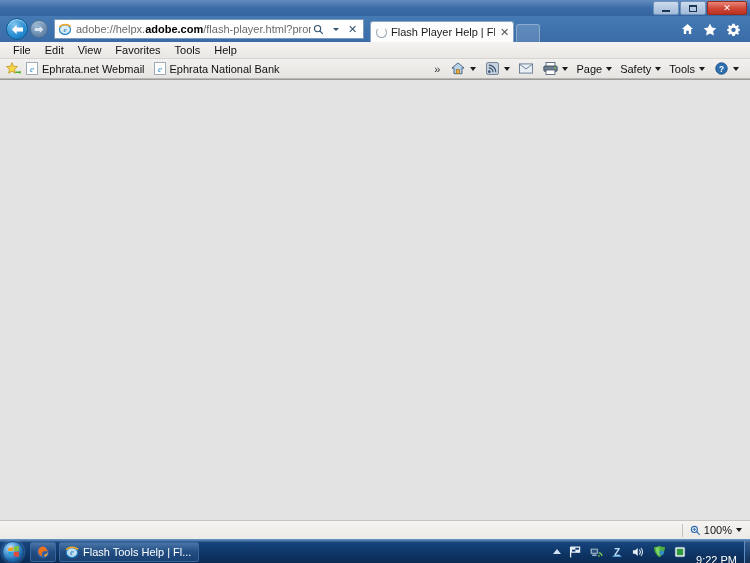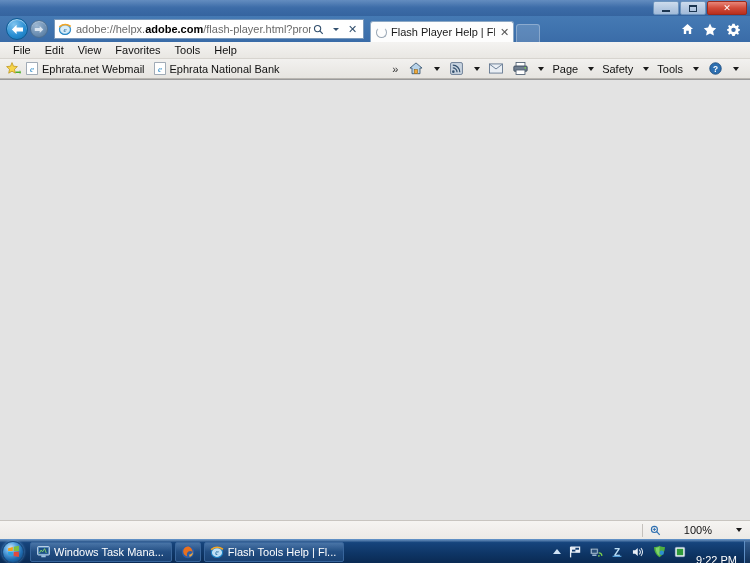--- a/index.html
+++ b/index.html
@@ -199,21 +199,21 @@
     letter-spacing: -.3px;
   }
 
   .cmdbar {
     margin-left: auto;
     display: flex; align-items: center; gap: 0;
     padding-right: 3px;
   }
   .chev { font-size: 11px; color: #333; padding: 0 7px 0 2px; letter-spacing: -1px; }
   .cmd-btn {
-    display: flex; align-items: center; gap: 9px;
+    display: flex; align-items: center; gap: 3px;
     padding: 1px 4px;
     font-size: 11px; color: #111;
     white-space: nowrap;
   }
   .cmd-btn .tri {
     width:0;height:0;border-left:3px solid transparent;border-right:3px solid transparent;
     border-top:4px solid #1a1a1a; margin-left: 1px;
   }
   .cbi { width: 16px; height: 15px; display:flex;align-items:center;justify-content:center; }
 
@@ -227,21 +227,21 @@
   
   .statusbar {
     height: 19px;
     background: linear-gradient(180deg, #f5f4f2 0%, #eceae6 100%);
     border-top: 1px solid #c8c5c0;
     display: flex; align-items: center;
     padding: 0 4px 0 6px;
     font-size: 11px; color: #222;
   }
   .status-text { flex: 1 1 auto; }
-  .zoom-box { display: flex; align-items: center; gap: 20px; padding-right: 4px; }
+  .zoom-box { display: flex; align-items: center; gap: 0; padding-right: 4px; }
   .zoom-sep { width: 1px; height: 13px; background: #c4c1bc; margin: 0 5px; }
   .zoom-val { font-size: 11px; color: #111; }
   .zoom-tri { width:0;height:0;border-left:3px solid transparent;border-right:3px solid transparent;border-top:4px solid #1a1a1a; margin-left:4px;}
 
   
   .desk-gap {
     height: 3px;
     background: linear-gradient(180deg, #6e93bd, #5a83b2);
   }
 
@@ -523,31 +523,20 @@
 
     <div class="start-orb">
       <svg width="13" height="13" viewBox="0 0 14 14">
         <path d="M1.2 3.4 L6.3 2.2 L6.3 6.5 L1.2 6.5 Z" fill="#f6a01a"></path>
         <path d="M7.2 2.0 L12.8 0.8 L12.8 6.5 L7.2 6.5 Z" fill="#7fc13f"></path>
         <path d="M1.2 7.3 L6.3 7.3 L6.3 11.6 L1.2 10.5 Z" fill="#2aa3e0"></path>
         <path d="M7.2 7.3 L12.8 7.3 L12.8 13.0 L7.2 11.8 Z" fill="#e24a3c"></path>
       </svg>
     </div>
 
-    <div class="tb-item">
-      <span class="tb-ic">
-        <svg width="13" height="12" viewBox="0 0 14 13">
-          <rect x="0.6" y="0.6" width="12.8" height="9.2" rx="1" fill="#5a8fc4" stroke="#d7e5f3" stroke-width=".9"></rect>
-          <rect x="2" y="2" width="10" height="6.4" fill="#1c4f84"></rect>
-          <path d="M2.6 7.6 L4.4 4.4 L6 6.4 L8.2 2.8 L10 7.6" fill="none" stroke="#8ce06a" stroke-width=".9"></path>
-          <rect x="4.6" y="10" width="4.8" height="2.2" fill="#9fc2e2"></rect>
-        </svg>
-      </span>
-      <span class="tb-label">Windows Task Mana...</span>
-    </div>
 
     <div class="tb-item narrow">
       <span class="tb-ic">
         <svg width="14" height="14" viewBox="0 0 14 14">
           <circle cx="7" cy="7" r="6.2" fill="#2b5ea8"></circle>
           <path d="M7 1.6 C4.2 1.6 2.2 3.8 2.2 6.6 C2.2 9 4 11 6.4 11.4 C5.4 9.8 5.8 7.6 7.4 6.6 C8.8 5.7 10.6 6 11.6 7.2 C11.4 4.1 9.5 1.6 7 1.6 Z" fill="#e8701f"></path>
           <path d="M8.4 12.2 C10.8 11.6 12.2 9.4 11.8 7.1 C11 8.8 9.4 9.8 7.6 9.7 C8.6 10.4 8.9 11.3 8.4 12.2 Z" fill="#f2a83c"></path>
         </svg>
       </span>
     </div>

